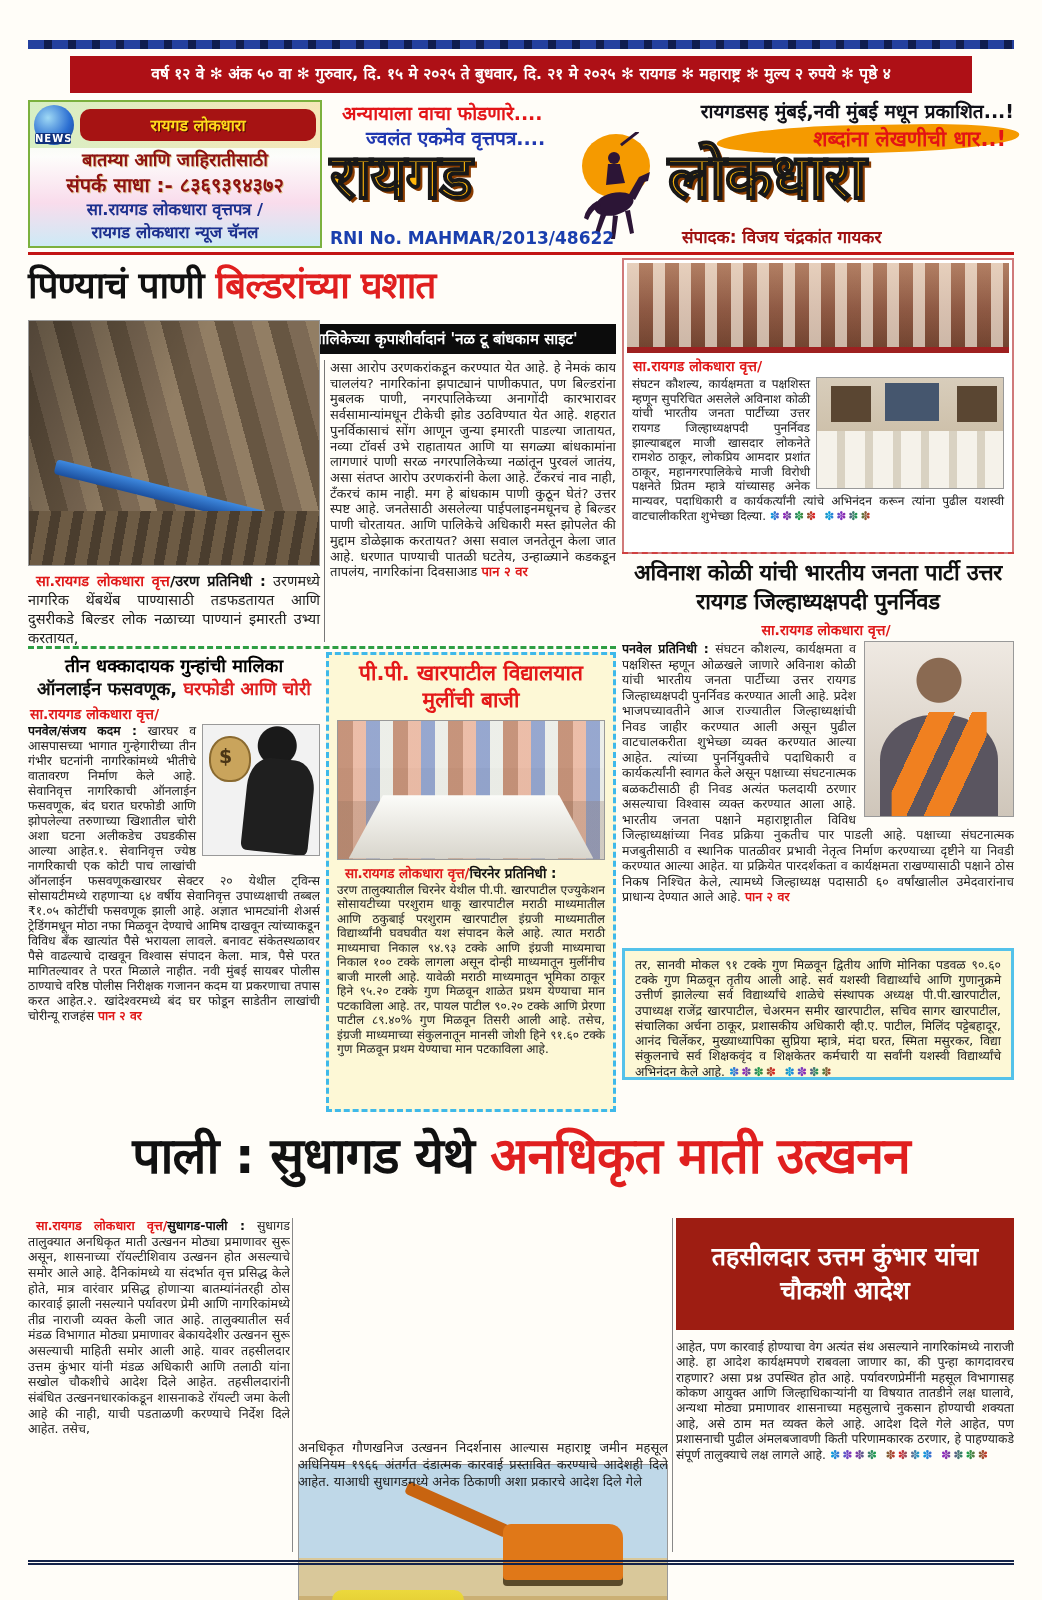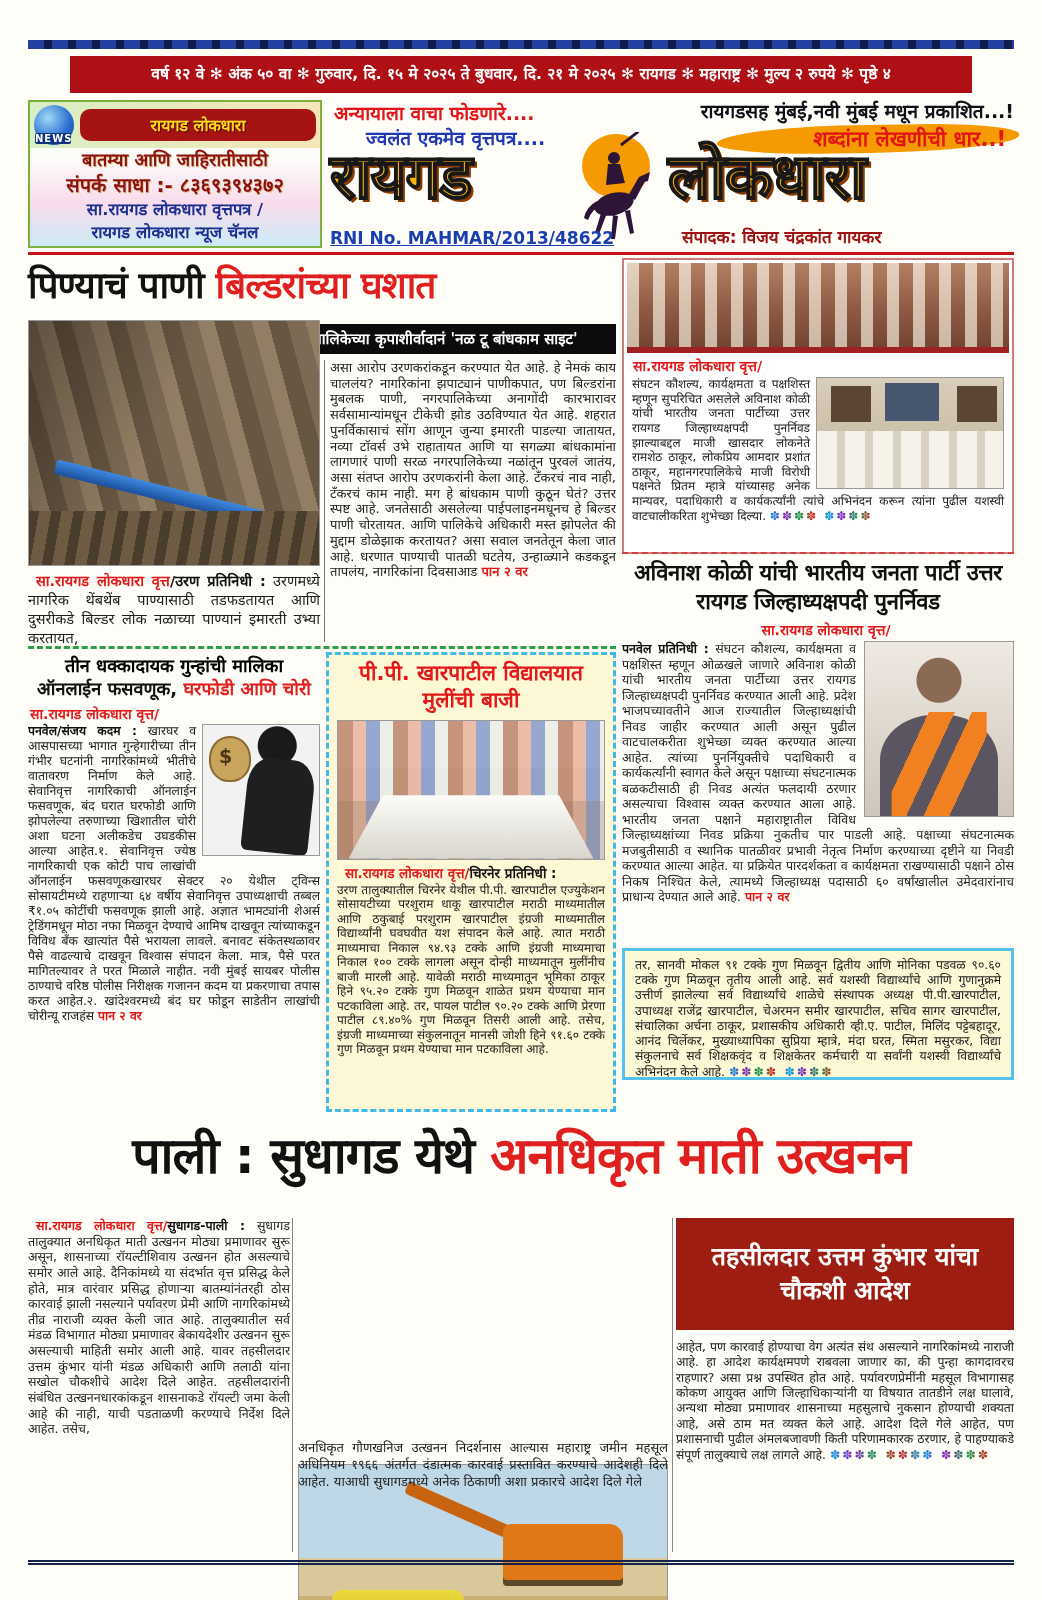--- a/index.html
+++ b/index.html
@@ -19,33 +19,33 @@
     background:radial-gradient(circle at 35% 32%,#9fd9f5,#2c6fd2 58%,#123a8a);}
   .globe .news{position:absolute;bottom:1px;left:1px;right:3px;text-align:center;color:#fff;
     font-weight:800;font-size:10px;background:#11327e;border-radius:2px;letter-spacing:1px;}
   .mini-title{flex:1;text-align:center;background:#a61313;color:#ffd91c;font-weight:800;font-size:16px;
     padding:5px 2px;border-radius:10px;text-shadow:1px 1px 0 #4d0404;}
   .c-line{text-align:center;font-weight:800;line-height:1.35;}
   .c-red{color:#8d1212;font-size:18px;text-shadow:1px 1px 0 rgba(220,190,120,.8);}
   .c-red.big{font-size:20px;}
   .c-blue{color:#1b2f8e;font-size:16.5px;}
   .mast{left:330px;top:98px;width:684px;height:150px;}
-  .sl1{left:4px;top:2px;color:#e31417;font-weight:800;font-size:19px;}
+  .sl1{left:12px;top:2px;color:#e31417;font-weight:800;font-size:19px;}
   .sl2{left:36px;top:27px;color:#2038b0;font-weight:800;font-size:19px;}
   .sr1{right:0;top:0;color:#101018;font-weight:800;font-size:19px;}
   .sr2wrap{right:4px;top:26px;height:32px;margin-left:24px;}
   .swoosh{position:absolute;right:-8px;top:1px;width:300px;height:28px;background:#f59a00;
     border-radius:50% 40% 55% 45%/65% 50% 60% 50%;transform:skewX(-16deg) rotate(-1deg);}
   .sr2{position:relative;color:#e31414;font-weight:800;font-size:21px;padding-right:4px;}
   .mast-word{font-weight:800;font-size:62px;line-height:1;color:#ffb60a;letter-spacing:-1px;
     -webkit-text-stroke:2px #181818;text-shadow:3px 3px 0 #8a3c00;}
   .w1{left:0;top:48px;}
   .w2{left:338px;top:48px;}
   .mast-logo{left:240px;top:34px;width:92px;height:112px;}
-  .rni{left:0;bottom:0;color:#1a3fae;font-weight:800;font-size:17px;text-decoration:underline;}
+  .rni{left:0;bottom:0;color:#1a3fae;font-weight:800;font-size:17px;}
   .editor{left:352px;bottom:0;color:#a01212;font-weight:800;font-size:17px;}
   .rule-red{left:28px;top:252px;width:986px;height:3px;background:#c21414;}
   
   .lead-red{color:#e01818;font-weight:800;margin-left:8px;}
   .lead-black{color:#111;font-weight:800;}
   .cont{color:#e01818;font-weight:800;}
   .hb{color:#111;}
   .hr{color:#e01f1f;}
   .jtext{text-align:justify;color:#1d1d1d;}
   .fr{float:right;}

